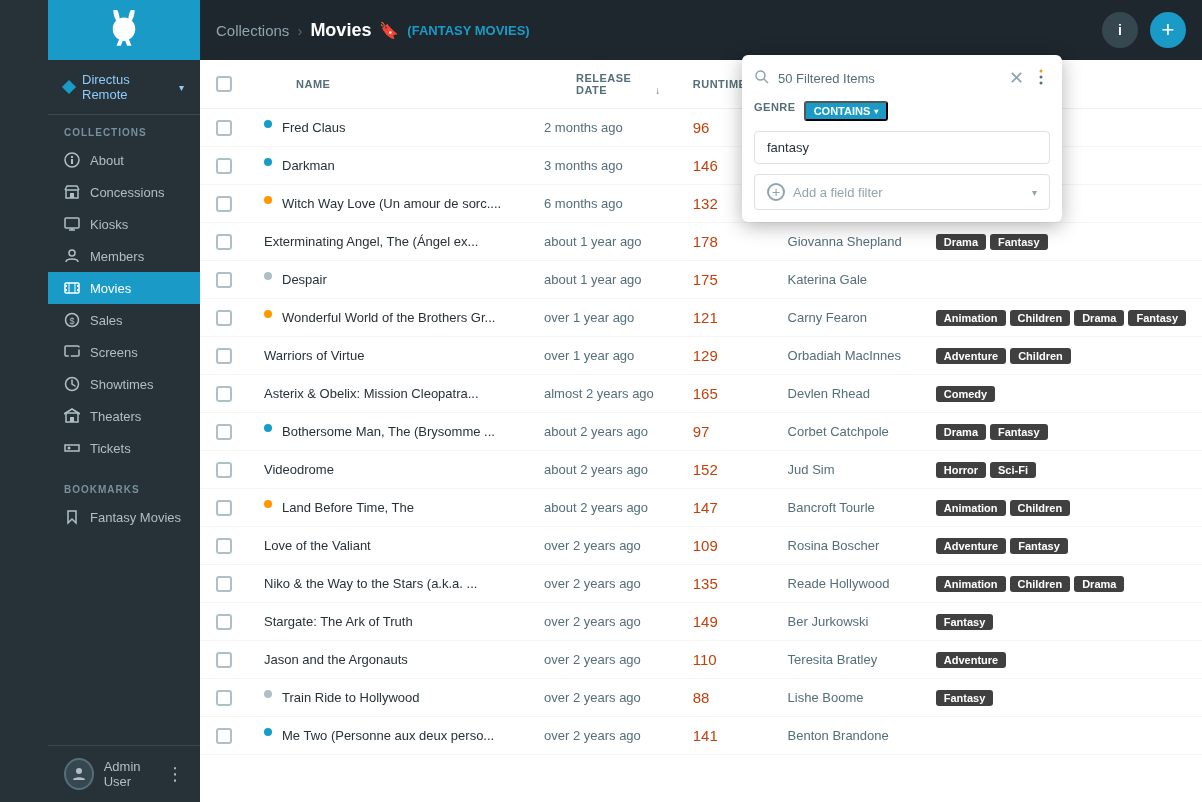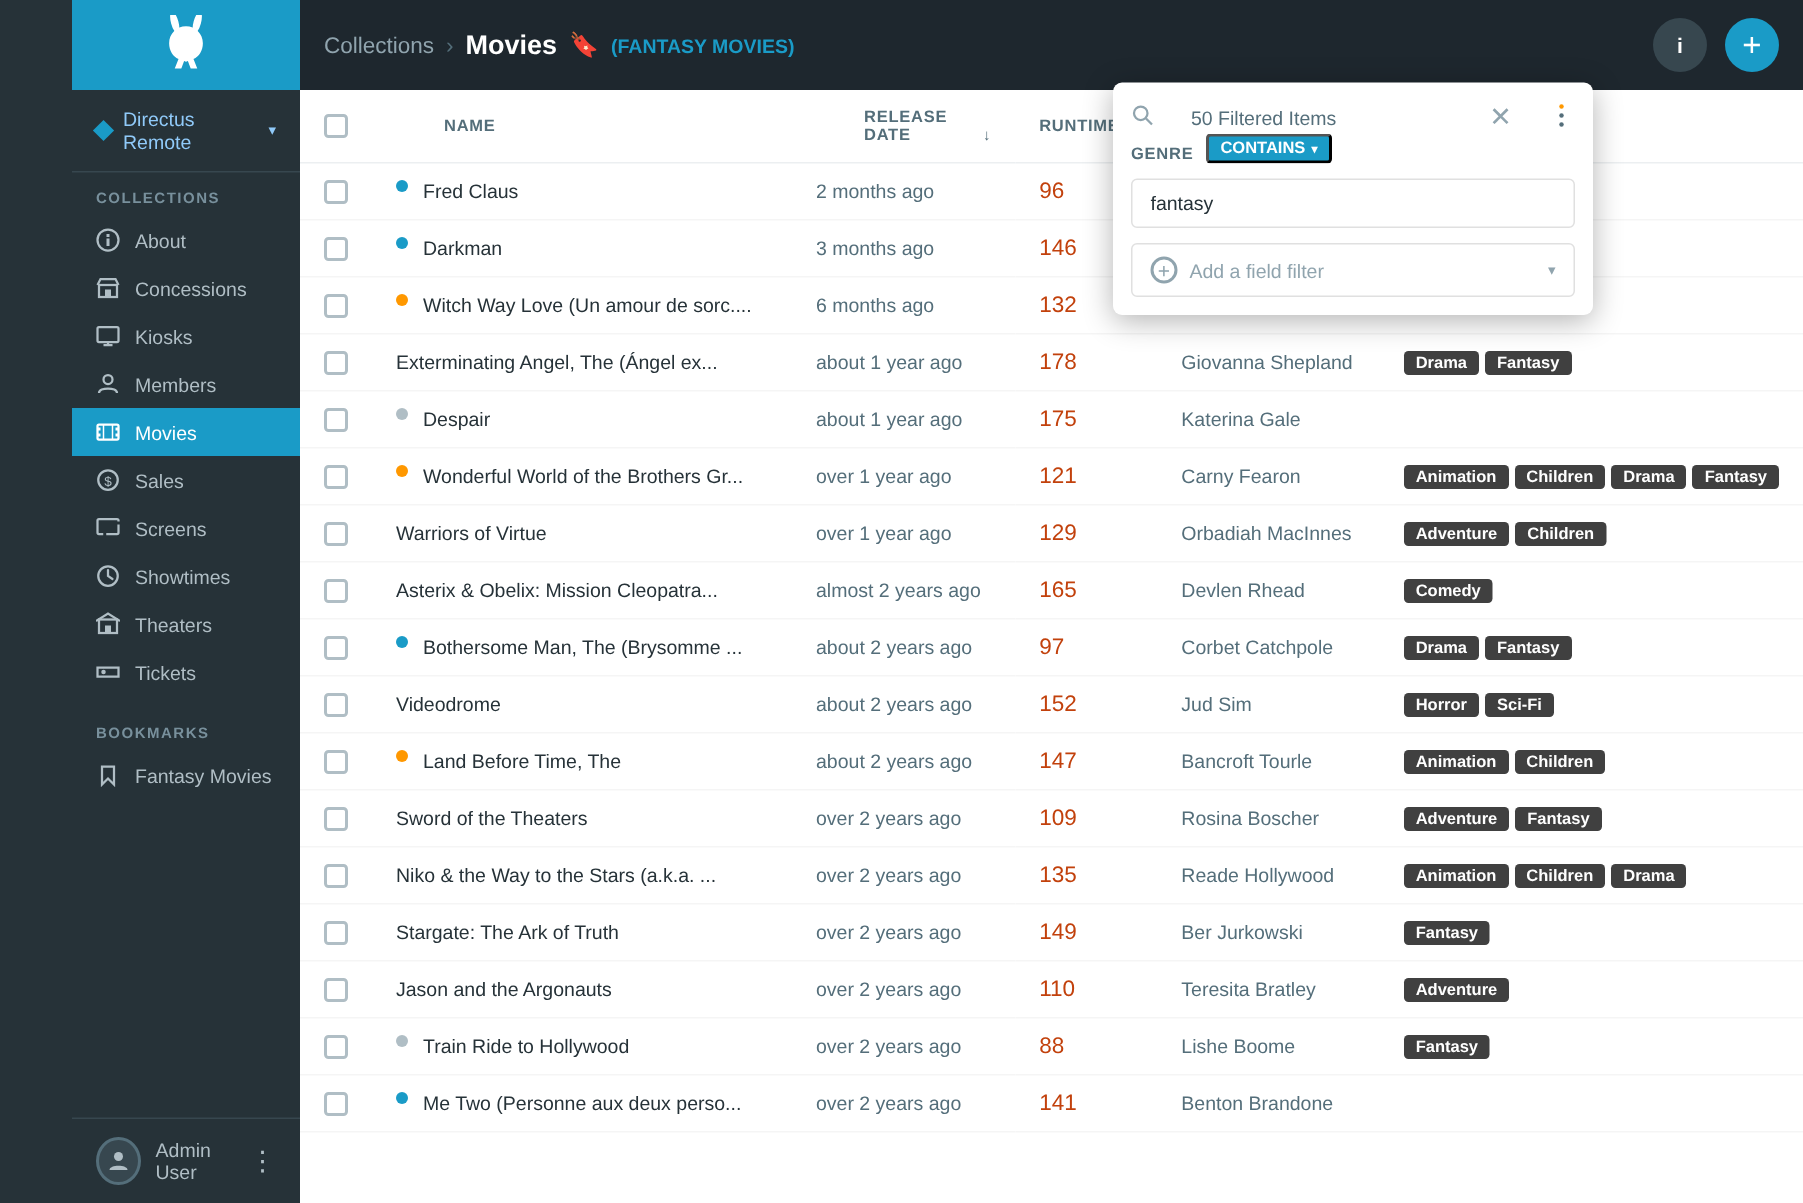--- a/index.html
+++ b/index.html
@@ -43,27 +43,27 @@
     .breadcrumb .fantasy-label { color: #1a9bc7; font-size: 13px; font-weight: 600; }
 
     .header-spacer { flex: 1; }
     .header-info-btn { width: 36px; height: 36px; border-radius: 50%; background: #37474f; display: flex; align-items: center; justify-content: center; cursor: pointer; }
     .header-info-btn span { color: white; font-weight: bold; font-size: 14px; }
     .header-add-btn { width: 36px; height: 36px; border-radius: 50%; background: #1a9bc7; display: flex; align-items: center; justify-content: center; cursor: pointer; }
     .header-add-btn span { color: white; font-size: 22px; line-height: 1; }
 
     
     .filter-dropdown { position: absolute; top: 55px; right: 140px; width: 320px; background: white; border-radius: 6px; box-shadow: 0 4px 20px rgba(0,0,0,0.3); z-index: 100; padding: 12px; }
-    .filter-search-row { display: flex; align-items: center; gap: 24px; }
+    .filter-search-row { display: flex; align-items: center; gap: 8px; margin-bottom: 12px; }
     .filter-search-row .search-icon { color: #90a4ae; }
     .filter-count { color: #546e7a; font-size: 13px; flex: 1; }
     .filter-close-btn { color: #90a4ae; cursor: pointer; font-size: 18px; }
     .filter-options-btn { cursor: pointer; }
 
-    .filter-genre-row { display: flex; align-items: flex-end; gap: 8px; margin-bottom: 10px; }
+    .filter-genre-row { display: flex; align-items: flex-start; gap: 8px; margin-bottom: 10px; }
     .filter-label { font-size: 11px; font-weight: 700; color: #546e7a; letter-spacing: 0.5px; }
     .filter-contains-btn { display: flex; align-items: center; gap: 4px; background: #1a9bc7; color: white; font-size: 11px; font-weight: 600; padding: 2px 8px; border-radius: 3px; cursor: pointer; }
     .filter-contains-btn .arrow { font-size: 8px; }
 
     .filter-input { width: 100%; border: 1px solid #e0e0e0; border-radius: 4px; padding: 8px 12px; font-size: 13px; outline: none; color: #263238; margin-bottom: 10px; }
 
     .add-filter-row { display: flex; align-items: center; gap: 8px; border: 1px solid #e0e0e0; border-radius: 4px; padding: 8px 12px; cursor: pointer; color: #90a4ae; font-size: 13px; }
     .add-filter-circle { width: 18px; height: 18px; border-radius: 50%; border: 2px solid #90a4ae; display: flex; align-items: center; justify-content: center; flex-shrink: 0; }
     .add-filter-circle span { font-size: 14px; line-height: 1; margin-top: -1px; }
     .add-filter-spacer { flex: 1; }
@@ -544,21 +544,21 @@
               </div>
     </td>
   </tr>
           <tr>
     <td class="col-check">
       <div class="checkbox"></div>
     </td>
     <td class="col-name">
       <div class="name-cell">
 
-        <span class="movie-name">Sword of the Theaters</span>
+        <span class="movie-name">Love of the Valiant</span>
       </div>
     </td>
     <td class="col-date date-cell">over 2 years ago</td>
     <td class="col-runtime runtime-cell">109</td>
     <td class="col-director director-cell">Rosina Boscher</td>
     <td class="col-genres">
       <div class="genres">
                 <span class="genre-badge">Adventure</span>
                 <span class="genre-badge">Fantasy</span>
               </div>

